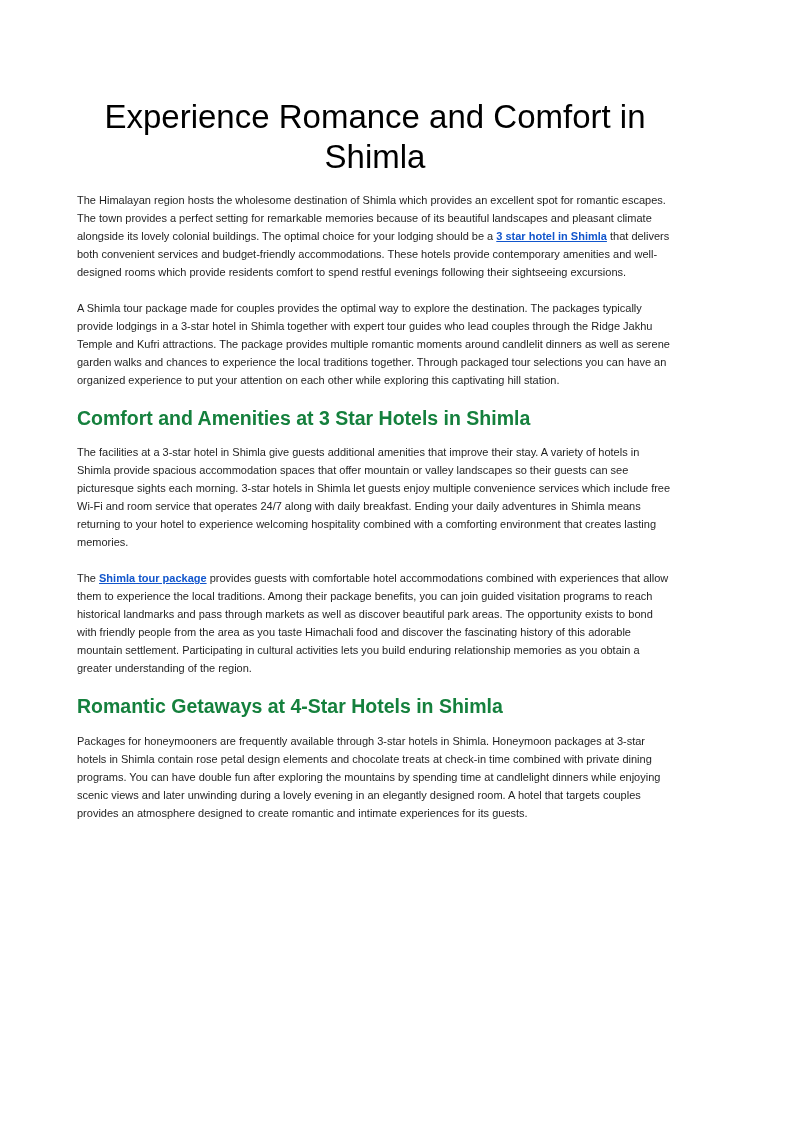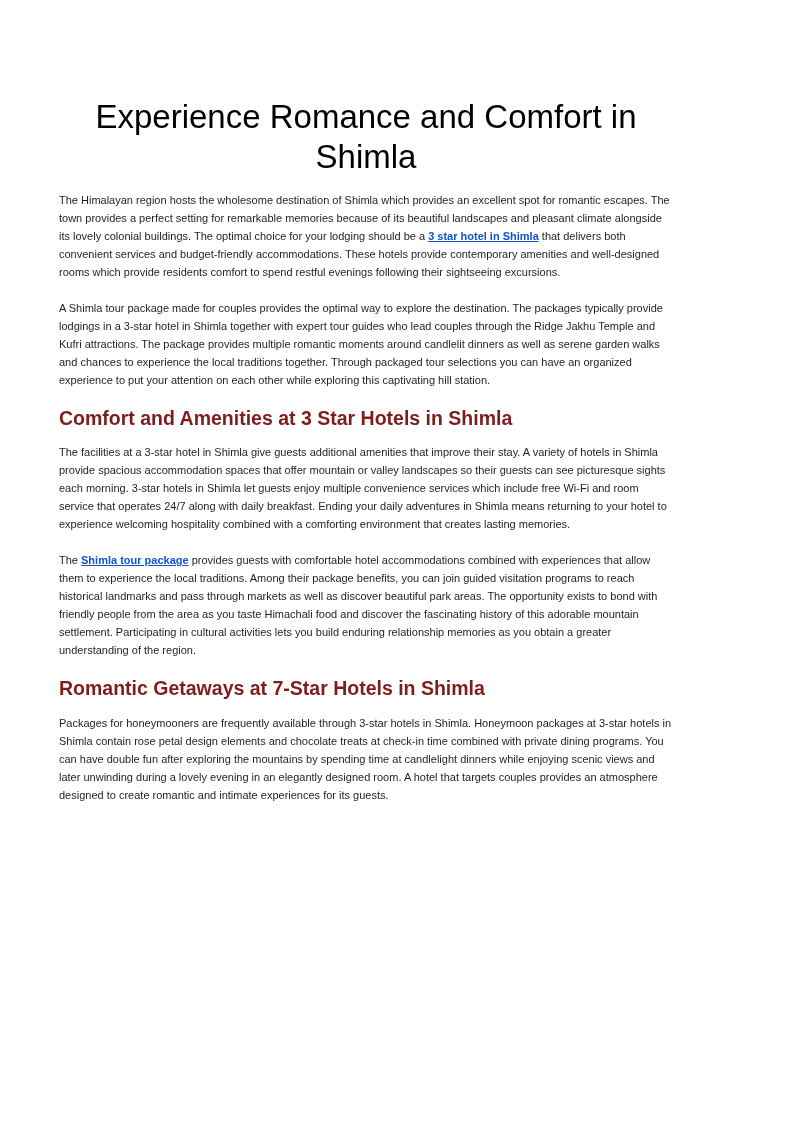--- a/index.html
+++ b/index.html
@@ -10,36 +10,36 @@
   html,body{margin:0;padding:0;background:#ffffff;}
   body{
     width:794px;
     height:1123px;
     font-family:"Liberation Sans","DejaVu Sans",sans-serif;
     color:var(--text-color);
   }
   .page{
     width:794px;
     height:1123px;
-    padding:97px 121px 40px 59px;
+    padding:97px 121px 40px 77px;
     background:#ffffff;
   }
   .doc-title{
     font-size:33px;
     font-weight:400;
     line-height:1.21;
     text-align:center;
     color:#000000;
     margin:0 0 14px 0;
   }
   h2.section-heading{
     font-size:19.5px;
     font-weight:700;
     line-height:1.2;
-    color:#7f1d1d;
+    color:#15803d;
     margin:4px 0 13px 0;
   }
   p.body-text{
     font-size:11px;
     line-height:18px;
     margin:0 0 18px 0;
     color:var(--text-color);
   }
   a.doc-link{
     color:var(--link-color);
@@ -58,17 +58,17 @@
   <p class="body-text"><span>The Himalayan region hosts the wholesome destination of Shimla which provides an excellent spot for romantic escapes. The town provides a perfect setting for remarkable memories because of its beautiful landscapes and pleasant climate alongside its lovely colonial buildings. The optimal choice for your lodging should be a </span><a href="#" class="doc-link">3 star hotel in Shimla</a><span> that delivers both convenient services and budget-friendly accommodations. These hotels provide contemporary amenities and well-designed rooms which provide residents comfort to spend restful evenings following their sightseeing excursions.</span></p>
 
   <p class="body-text">A Shimla tour package made for couples provides the optimal way to explore the destination. The packages typically provide lodgings in a 3-star hotel in Shimla together with expert tour guides who lead couples through the Ridge Jakhu Temple and Kufri attractions. The package provides multiple romantic moments around candlelit dinners as well as serene garden walks and chances to experience the local traditions together. Through packaged tour selections you can have an organized experience to put your attention on each other while exploring this captivating hill station.</p>
 
   <h2 class="section-heading">Comfort and Amenities at 3 Star Hotels in Shimla</h2>
 
   <p class="body-text">The facilities at a 3-star hotel in Shimla give guests additional amenities that improve their stay. A variety of hotels in Shimla provide spacious accommodation spaces that offer mountain or valley landscapes so their guests can see picturesque sights each morning. 3-star hotels in Shimla let guests enjoy multiple convenience services which include free Wi-Fi and room service that operates 24/7 along with daily breakfast. Ending your daily adventures in Shimla means returning to your hotel to experience welcoming hospitality combined with a comforting environment that creates lasting memories.</p>
 
   <p class="body-text"><span>The </span><a href="#" class="doc-link">Shimla tour package</a><span> provides guests with comfortable hotel accommodations combined with experiences that allow them to experience the local traditions. Among their package benefits, you can join guided visitation programs to reach historical landmarks and pass through markets as well as discover beautiful park areas. The opportunity exists to bond with friendly people from the area as you taste Himachali food and discover the fascinating history of this adorable mountain settlement. Participating in cultural activities lets you build enduring relationship memories as you obtain a greater understanding of the region.</span></p>
 
-  <h2 class="section-heading">Romantic Getaways at 7-Star Hotels in Shimla</h2>
+  <h2 class="section-heading">Romantic Getaways at 4-Star Hotels in Shimla</h2>
 
   <p class="body-text">Packages for honeymooners are frequently available through 3-star hotels in Shimla. Honeymoon packages at 3-star hotels in Shimla contain rose petal design elements and chocolate treats at check-in time combined with private dining programs. You can have double fun after exploring the mountains by spending time at candlelight dinners while enjoying scenic views and later unwinding during a lovely evening in an elegantly designed room. A hotel that targets couples provides an atmosphere designed to create romantic and intimate experiences for its guests.</p>
 
 </div>
 
 </body></html>

